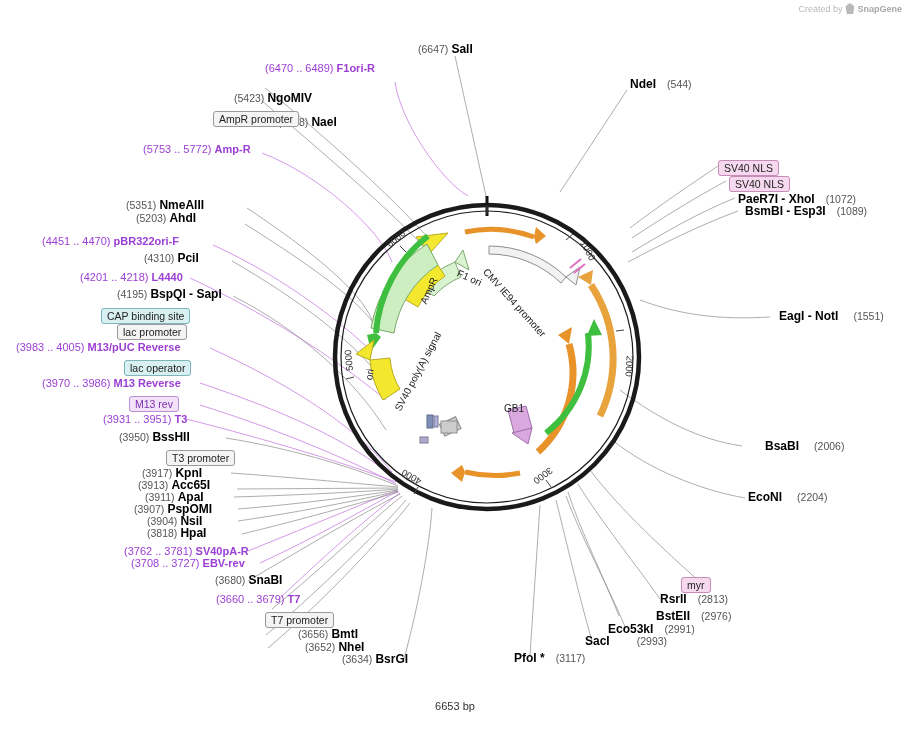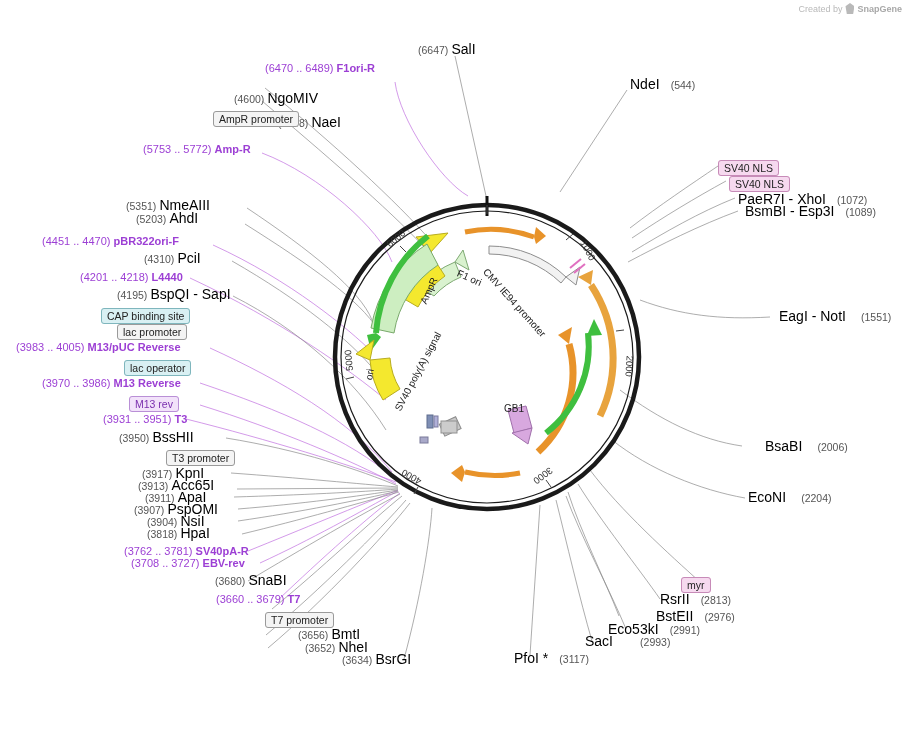--- a/index.html
+++ b/index.html
@@ -40,21 +40,21 @@
   .watermark .brand { font-weight: bold; color: #a8a8a8; }
 
   
   .lbl {
     white-space: nowrap;
     font-size: 11px;
     line-height: 12px;
     color: #000;
   }
   .pos { color: #555; font-size: 10.5px; }
-  .ename { font-weight: normal; color: #000; font-size: 14px; }
+  .ename { font-weight: bold; color: #000; font-size: 12px; }
   .violet { color: #9c3fd4; }
   .violet-b { color: #9c3fd4; font-weight: bold; }
   .feat-box {
     border: 1px solid #9a9a9a;
     border-radius: 3px;
     padding: 1px 5px;
     font-size: 10.5px;
     background: #f3f3f3;
     color: #222;
     white-space: nowrap;
@@ -265,21 +265,21 @@
     <span class="violet">(6470 .. 6489)</span>
     <span class="violet-b">F1ori-R</span>
   </div>
 
   <div class="abs lbl" style="left:278px; top:80px;margin-top:36px;">
     <span class="pos">(6448)</span>
     <span class="ename">NaeI</span>
   </div>
 
   <div class="abs lbl" style="left:234px; top:92px;">
-    <span class="pos">(4600)</span>
+    <span class="pos">(5423)</span>
     <span class="ename">NgoMIV</span>
   </div>
 
   <div class="abs" style="left:213px; top:109px;">
     <span class="feat-box plain">AmpR promoter</span>
   </div>
 
   <div class="abs lbl" style="left:630px; top:78px;">
     <span class="ename">NdeI</span>
     <span class="pos" style="margin-left:8px;">(544)</span>
@@ -483,14 +483,15 @@
   <div class="abs lbl" style="left:585px; top:635px;">
     <span class="ename">SacI</span>
     <span class="pos" style="margin-left:24px;">(2993)</span>
   </div>
 
   <div class="abs lbl" style="left:514px; top:652px;">
     <span class="ename">PfoI *</span>
     <span class="pos" style="margin-left:8px;">(3117)</span>
   </div>
 
+  <div class="abs subtitle" style="top:700px;">6653 bp</div>
 
 </div>
 
 </body></html>

